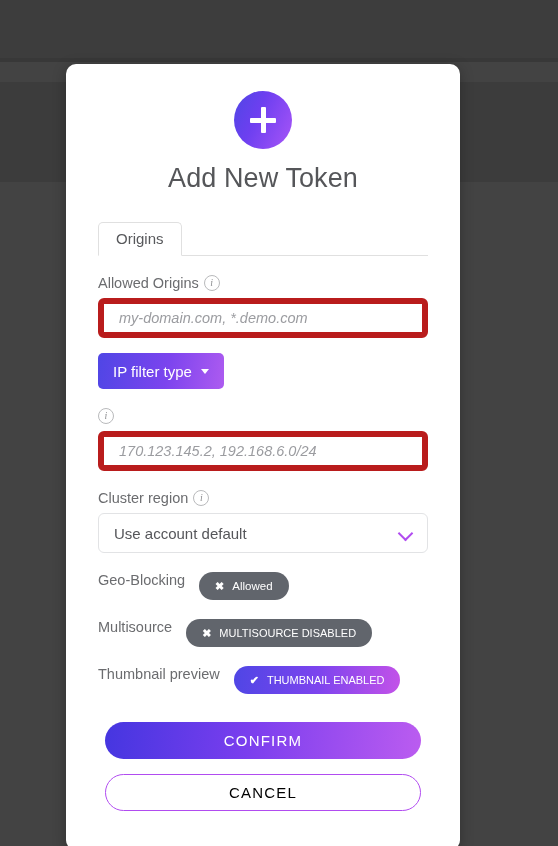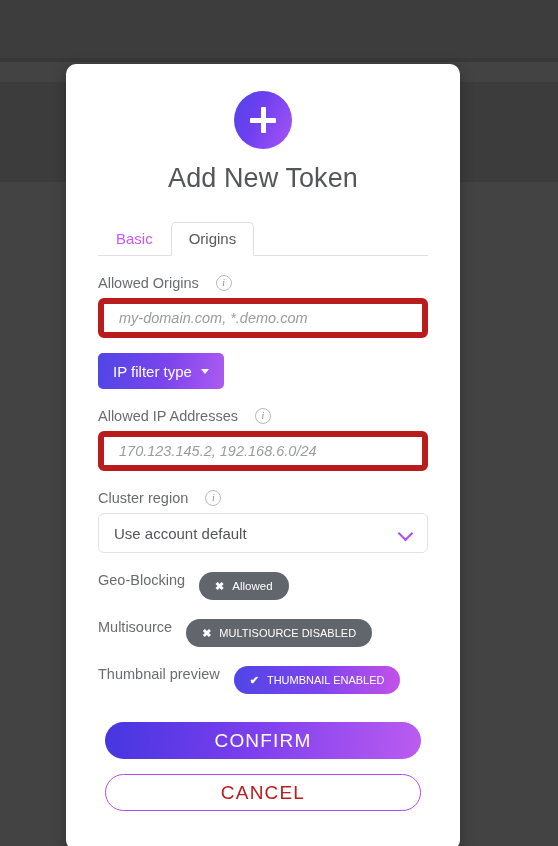--- a/index.html
+++ b/index.html
@@ -92,21 +92,21 @@
     border: 1px solid #e0e0e0;
     border-bottom: 1px solid #fff;
     border-radius: 5px 5px 0 0;
     margin-bottom: -1px;
   }
 
   
   .field-label {
     display: flex;
     align-items: center;
-    gap: 17px;
+    gap: 5px;
     font-size: 14.5px;
     color: #6b6c6f;
     margin-top: 19px;
     margin-bottom: 7px;
   }
   .info-icon {
     width: 16px; height: 16px;
     border: 1px solid #b9babc;
     border-radius: 50%;
     display: inline-flex;
@@ -213,38 +213,38 @@
   .pill .glyph { font-size: 11px; font-weight: bold; }
   .pill.label-mixed { font-size: 11.5px; }
 
   
   .actions { margin-top: 28px; padding: 0 7px; }
   .btn {
     display: block;
     width: 100%;
     height: 37px;
     border-radius: 19px;
-    font-size: 19px;
+    font-size: 15px;
     letter-spacing: 1.2px;
     font-family: "Liberation Sans", sans-serif;
     cursor: pointer;
     line-height: 35px;
     text-align: center;
     padding: 0;
   }
   .btn-confirm {
     border: none;
     color: #fff;
     background: linear-gradient(95deg, #4536e0 0%, #7a3eee 45%, #bb5cf0 100%);
   }
   .btn-cancel {
     margin-top: 15px;
     background: #fff;
     border: 1px solid #b14cf0;
-    color: #b91c1c;
+    color: #000000;
   }
 </style>
 </head>
 <body>
 
 <div id="backdrop">
   <div class="band-top"></div>
   <div class="band-divider"></div>
   <div class="band-nav"></div>
   <div class="band-body"></div>
@@ -254,40 +254,38 @@
 <div id="modal">
 
   <div class="plus-circle">
     <span class="bar-h"></span>
     <span class="bar-v"></span>
   </div>
 
   <h1 class="modal-title">Add New Token</h1>
 
   <div class="tabs">
-    <div class="tab">Basic</div>
     <div class="tab active">Origins</div>
   </div>
 
   
   <div class="field-label">
     <span>Allowed Origins</span>
     <span class="info-icon">i</span>
   </div>
   <input class="text-input" type="text" placeholder="my-domain.com, *.demo.com" style="">
 
   
   <button class="dropdown-btn">
     <span>IP filter type</span>
     <span class="caret-down"></span>
   </button>
 
   
   <div class="field-label">
-    <span>Allowed IP Addresses</span>
     <span class="info-icon">i</span>
   </div>
   <input class="text-input" type="text" placeholder="170.123.145.2, 192.168.6.0/24" style="">
 
   
   <div class="field-label">
     <span>Cluster region</span>
     <span class="info-icon">i</span>
   </div>
   <div class="select-wrap">

